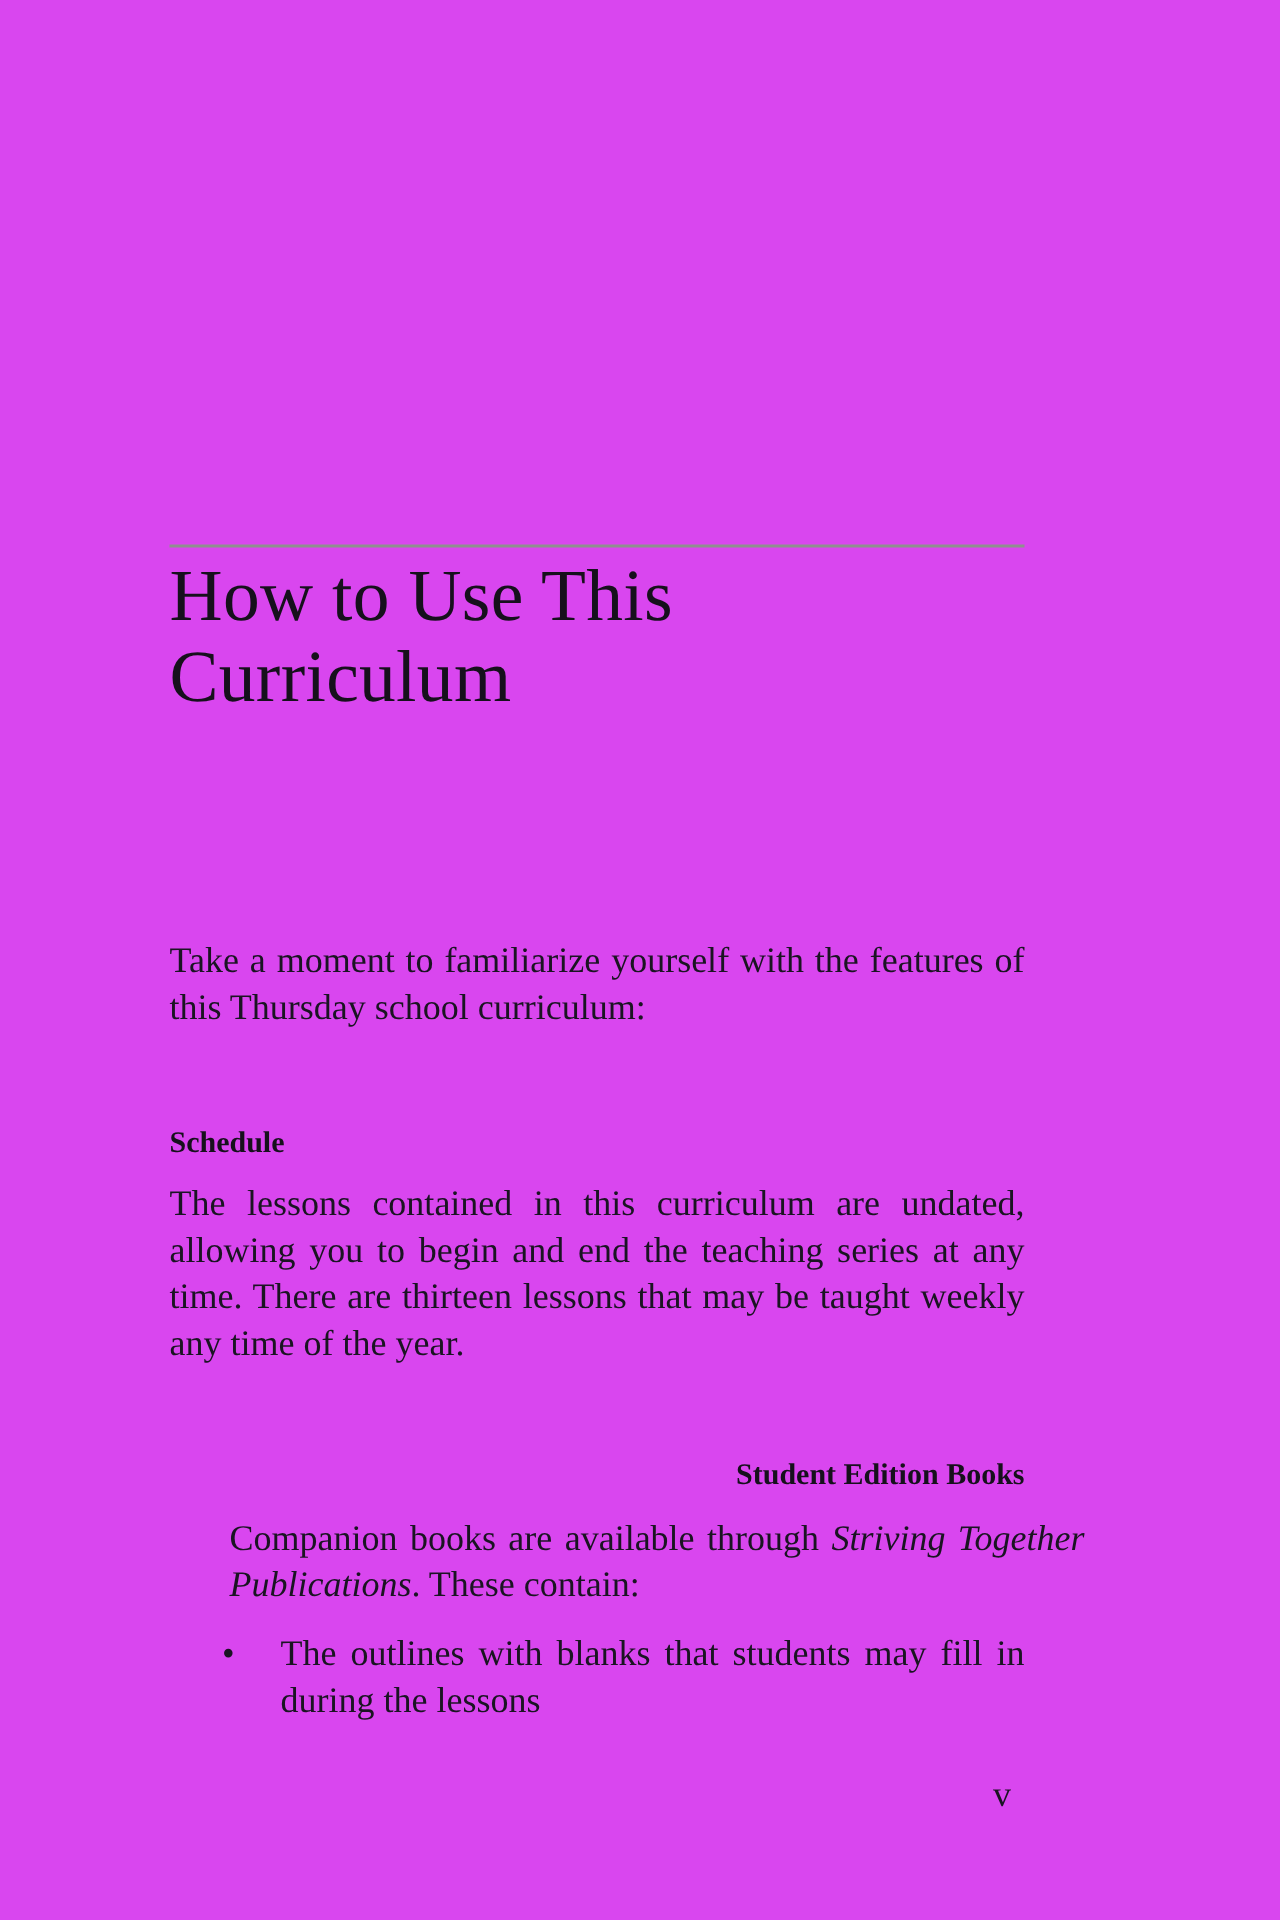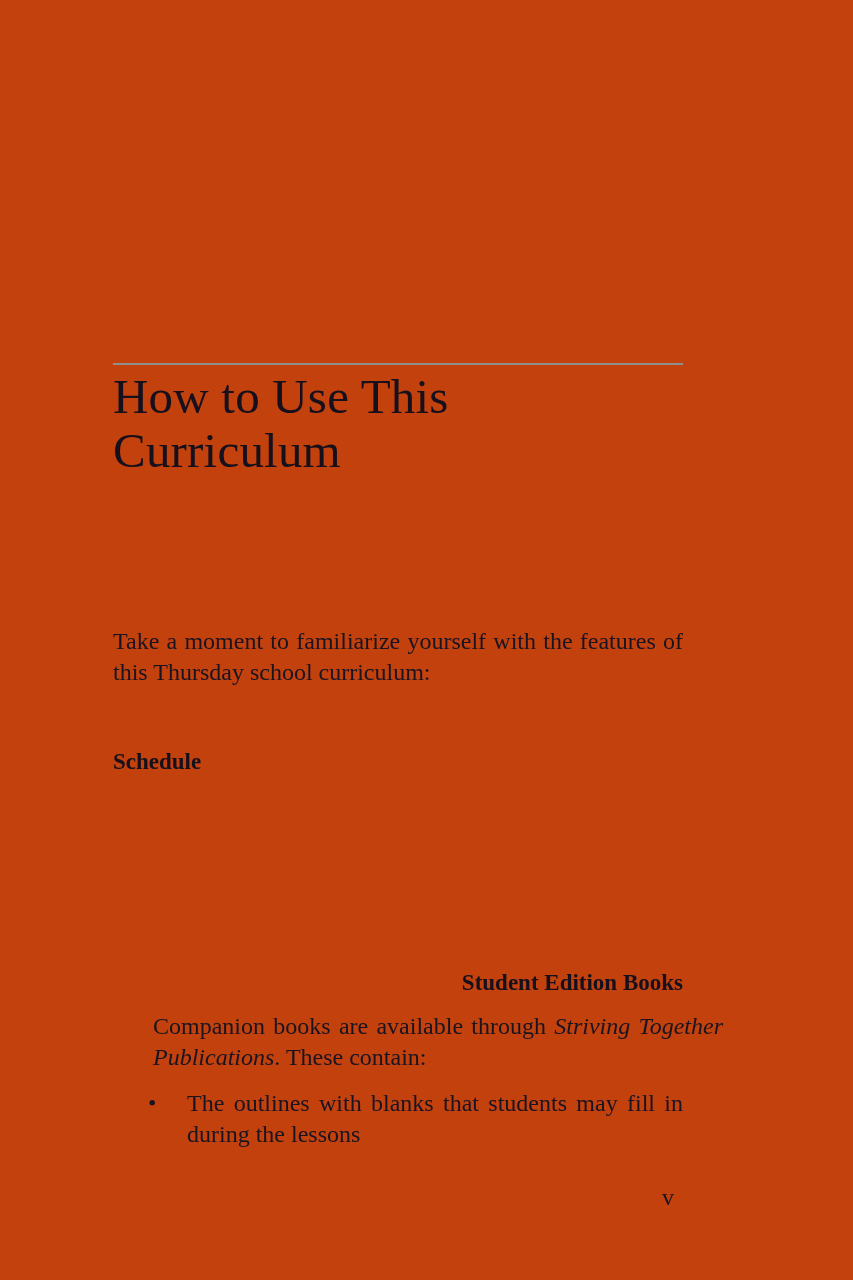--- a/index.html
+++ b/index.html
@@ -4,21 +4,21 @@
 <style>
   html, body {
     margin: 0;
     padding: 0;
     background: #ffffff;
   }
   .page {
     position: relative;
     width: 853px;
     height: 1280px;
-    background: #c2410c;
+    background: #d946ef;
     font-family: "Liberation Serif", "DejaVu Serif", serif;
     color: #1a1422;
     overflow: hidden;
   }
   .content-rule {
     position: absolute;
     left: 113px;
     top: 363px;
     width: 570px;
     height: 2px;
@@ -45,21 +45,21 @@
     line-height: 31px;
     text-align: justify;
     color: #1a1422;
   }
   .chapter-intro { top: 626px; }
   .section-heading {
     position: absolute;
     left: 113px;
     width: 570px;
     margin: 0;
-    font-size: 23px;
+    font-size: 20px;
     line-height: 34px;
     font-weight: 700;
     color: #16101c;
   }
   .heading-schedule { top: 745px; }
   .para-schedule { top: 788px; }
   .heading-student-books { top: 966px; text-align: right; }
   .para-student-books { top: 1011px; margin-left: 40px; }
   .para-student-books em { font-style: italic; }
   .bullet-list {
@@ -105,20 +105,21 @@
 <div class="page">
 
   <div class="content-rule"></div>
 
   <h1 class="chapter-title">How to Use This Curriculum</h1>
 
   <p class="body-text chapter-intro">Take a moment to familiarize yourself with the features of this Thursday school curriculum:</p>
 
   <h2 class="section-heading heading-schedule">Schedule</h2>
 
+  <p class="body-text para-schedule">The lessons contained in this curriculum are undated, allowing you to begin and end the teaching series at any time. There are thirteen lessons that may be taught weekly any time of the year.</p>
 
   <h2 class="section-heading heading-student-books">Student Edition Books</h2>
 
   <p class="body-text para-student-books"><span>Companion books are available through </span><em>Striving Together Publications</em><span>. These contain:</span></p>
 
   <ul class="bullet-list">
     <li class="bullet-item">
       <span class="bullet-glyph">•</span>
       <span>The outlines with blanks that students may fill in during the lessons</span>
     </li>

